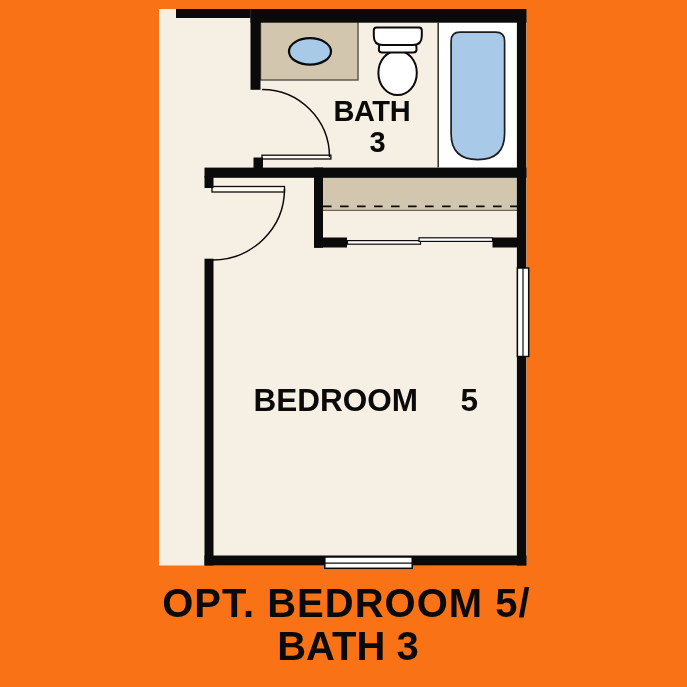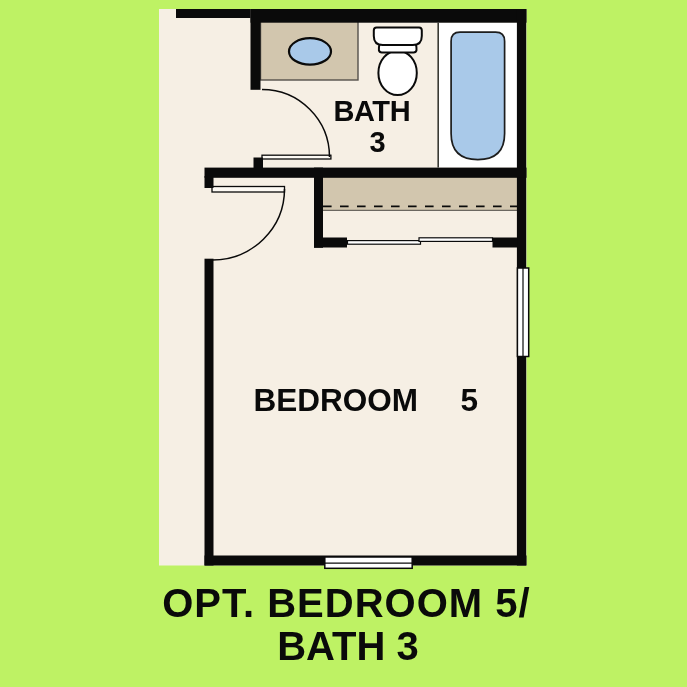--- a/index.html
+++ b/index.html
@@ -1,16 +1,16 @@
 <!DOCTYPE html>
 <html><head>
 <meta charset="utf-8">
 <style>
   html,body{margin:0;padding:0;background:#ffffff;}
-  .page{position:relative;width:687px;height:687px;background:#bef264;overflow:hidden;
+  .page{position:relative;width:687px;height:687px;background:#f97316;overflow:hidden;
         font-family:"Liberation Sans",sans-serif;}
   svg{position:absolute;top:0;left:0;}
   text{font-family:"Liberation Sans",sans-serif;font-weight:bold;fill:#0a0a0a;}
 </style>
 </head>
 <body>
 <div class="page">
 <svg width="687" height="687" viewBox="0 0 687 687">
 
   <rect x="159" y="9" width="367.5" height="556.5" fill="#f6efe4"></rect>

